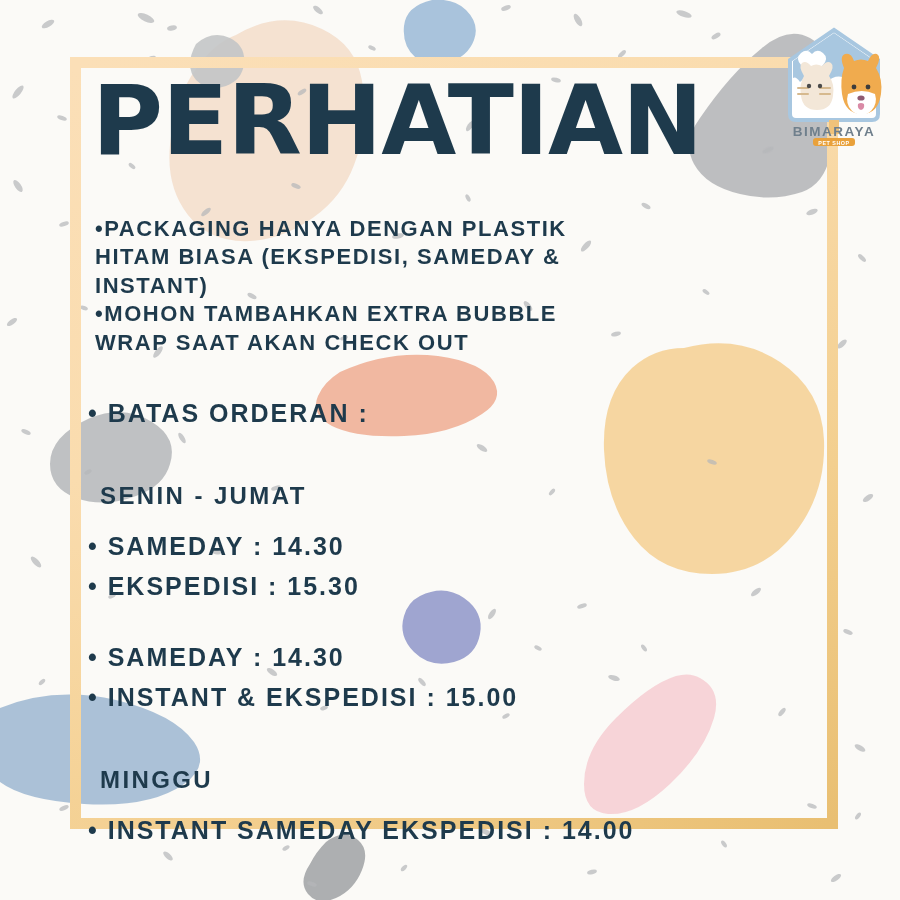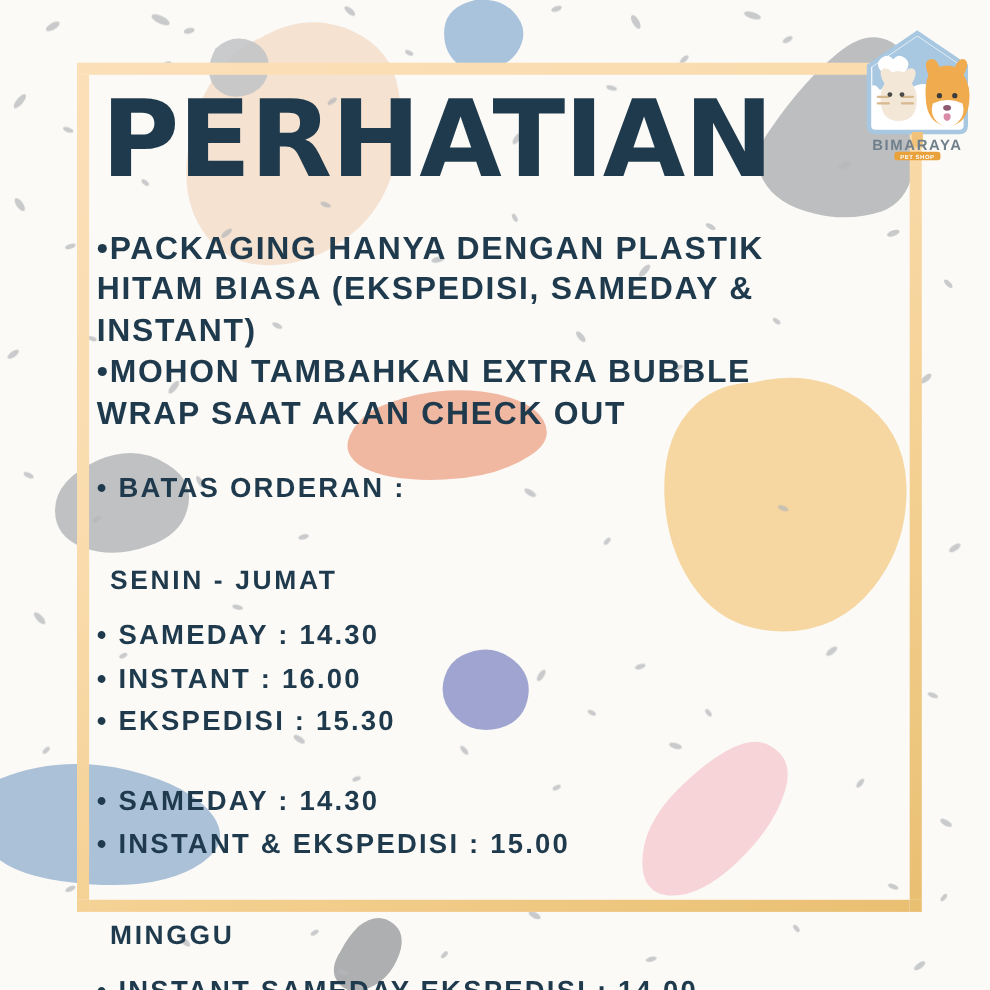--- a/index.html
+++ b/index.html
@@ -51,21 +51,21 @@
     position: absolute;
     left: 0;
     top: 0;
     width: 900px;
     height: 900px;
   }
 
   .title {
     position: absolute;
     left: 92px;
-    top: 78px;
+    top: 72px;
     margin: 0;
     font-family: "DejaVu Sans", sans-serif;
     font-size: 97px;
     font-weight: bold;
     letter-spacing: -1px;
     color: #1e3a4c;
     line-height: 1.02;
     white-space: nowrap;
   }
 
@@ -77,24 +77,24 @@
     color: #1e3a4c;
   }
 
   .blk {
     font-family: "Liberation Sans", sans-serif;
     font-weight: bold;
     color: #1e3a4c;
   }
 
   .para {
-    font-size: 29px;
+    font-size: 22px;
     letter-spacing: 1.55px;
     line-height: 1.29;
-    margin: 0;
+    margin: 7px;
     white-space: pre-line;
   }
   .gap-md { height: 30px; }
   .gap-lg { height: 32px; }
 
   .line {
     font-size: 25px;
     letter-spacing: 2.0px;
     line-height: 1.58;
     margin: 0;
@@ -243,21 +243,20 @@
 WRAP SAAT AKAN CHECK OUT</p>
 
       <div class="gap-md"></div>
 
       <p class="blk line">• BATAS ORDERAN :</p>
 
       <div class="gap-lg"></div>
 
       <p class="blk heading">SENIN - JUMAT</p>
       <p class="blk line">• SAMEDAY : 14.30</p>
-      <p class="blk line">• INSTANT : 16.00</p>
       <p class="blk line">• EKSPEDISI : 15.30</p>
 
       <div class="gap-lg"></div>
 
       <p class="blk line">• SAMEDAY : 14.30</p>
       <p class="blk line">• INSTANT &amp; EKSPEDISI : 15.00</p>
 
       <div class="gap-lg"></div>
 
       <p class="blk heading">MINGGU</p>

